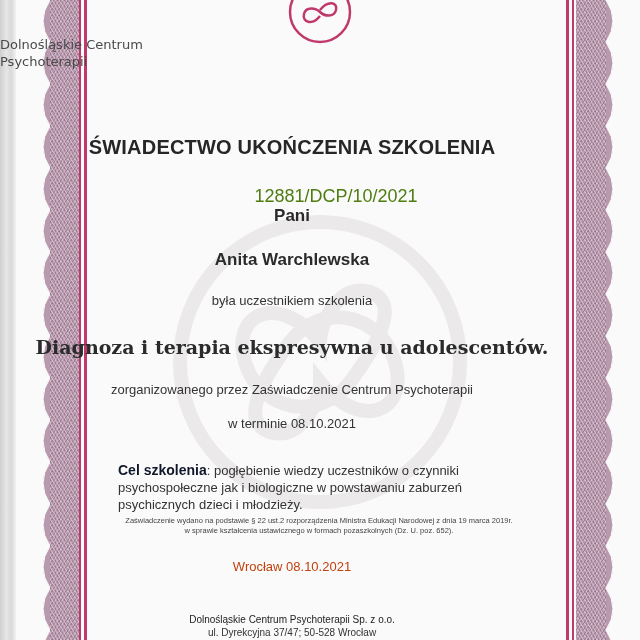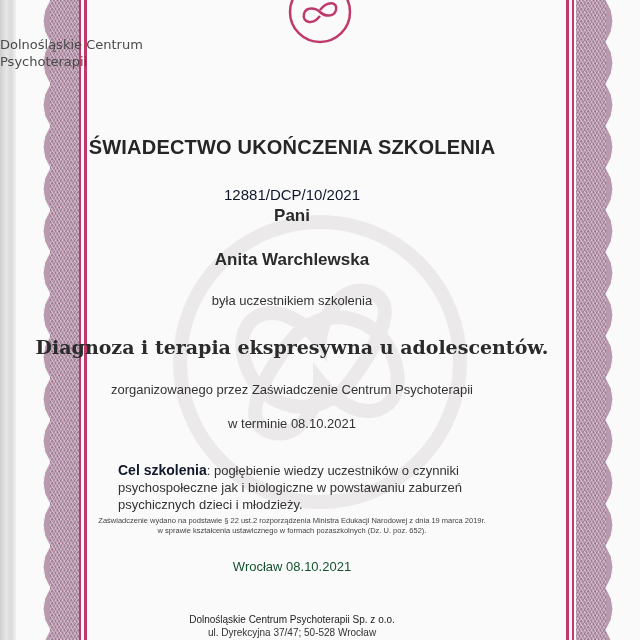--- a/index.html
+++ b/index.html
@@ -50,35 +50,35 @@
     .org-name {
       position: absolute; left: 0; width: 640px; 
       font-family: "DejaVu Sans", sans-serif; font-size: 13px; color: #4a4a4a;
       line-height: 17px;
     }
     .org-name.l1 { top: 36px; }
     .org-name.l2 { top: 53px; }
 
     .center { position: absolute; left: 0; width: 584px; text-align: center; }
     .title { top: 136px; font-size: 20px; font-weight: bold; letter-spacing: 0.2px; color: #262626; }
-    .number { top: 186px; font-size: 15px; color: #0f172a; }
+    .number { top: 186px; font-size: 18px; color: #4d7c0f; margin-left: 44px; }
     .salutation { top: 206px; font-size: 17px; font-weight: bold; color: #2b2b2b; }
     .name { top: 250px; font-size: 17px; font-weight: bold; color: #2b2b2b; }
     .was { top: 293px; font-size: 13px; color: #333; }
     .course { top: 336px; font-family: "DejaVu Serif", "Liberation Serif", serif; font-size: 19px; font-weight: bold; color: #2b2b2b; }
     .organized { top: 382px; font-size: 13px; color: #333; }
     .dates { top: 416px; font-size: 13px; color: #333; }
 
     .goal {
       position: absolute; left: 118px; top: 462px; width: 420px;
       font-size: 13px; line-height: 17px; color: #333;
     }
     .goal .label { font-size: 14px; font-weight: bold; color: #0f172a; }
-    .legal { top: 516px; font-size: 7.5px; line-height: 10px; color: #444; }
-    .city-date { top: 559px; font-size: 13px; color: #14532d; }
+    .legal { top: 516px; font-size: 7.5px; line-height: 10px; color: #444; padding-left: 27px; }
+    .city-date { top: 559px; font-size: 13px; color: #c2410c; }
     .footer-name { top: 614px; font-size: 10px; font-weight: normal; color: #222; }
     .footer-addr { top: 627px; font-size: 10px; color: #333; }
   </style>
 </head>
 <body>
 
 <div class="scan-edge"></div>
 
 <div class="border-band left"></div>
 <svg class="scallops left" viewBox="0 0 14 640" preserveAspectRatio="none">

